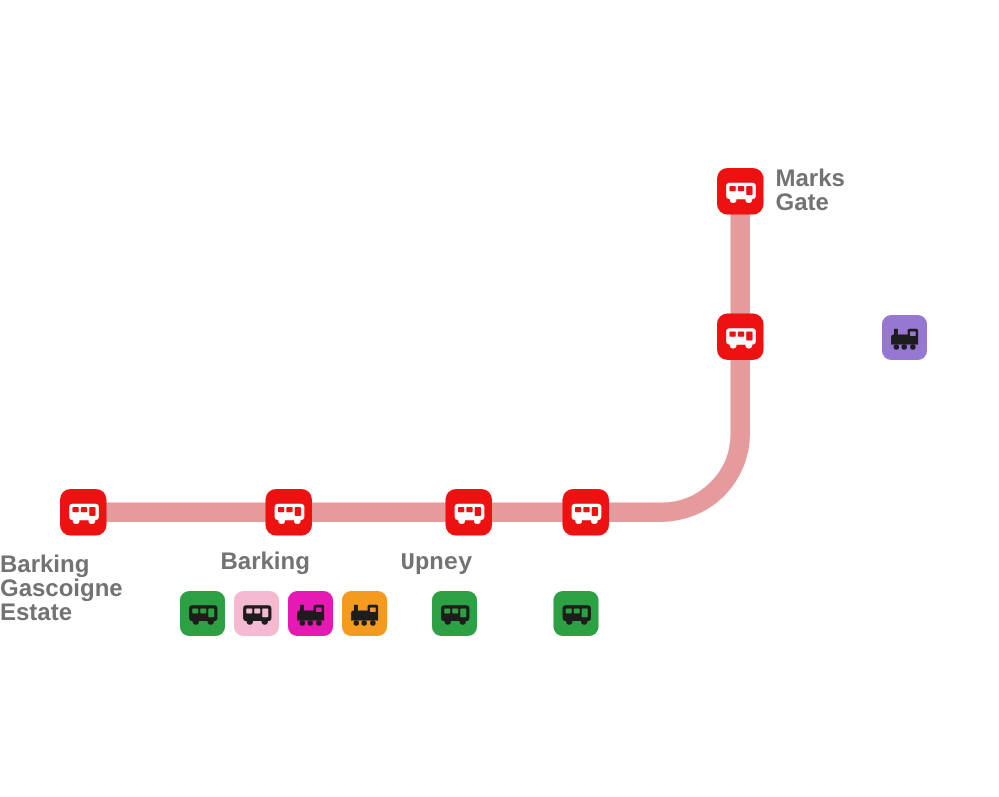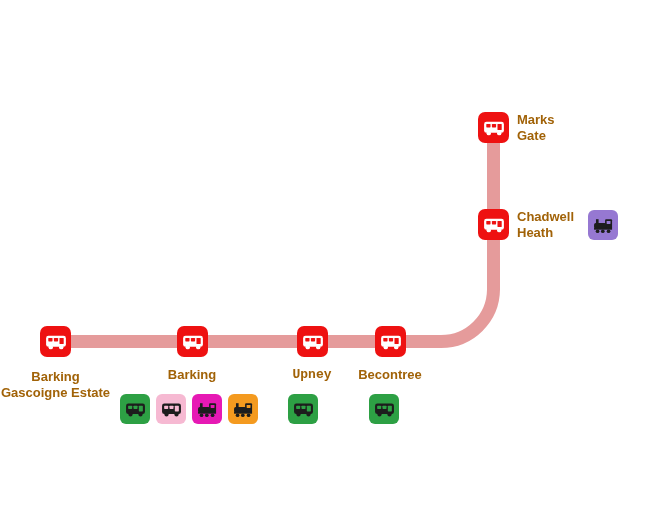--- a/index.html
+++ b/index.html
@@ -16,24 +16,24 @@
   .badge svg{width:22px;height:22px;display:block;}
   .chip{
     width:30px;height:30px;border-radius:6px;background:var(--bg,#ccc);
     --fg:#1d1d1d;color:var(--fg);
     display:flex;align-items:center;justify-content:center;flex:0 0 auto;
   }
   .chip.abs{position:absolute;}
   .chip svg{width:21px;height:21px;display:block;}
   .chips-row{position:absolute;display:flex;gap:6px;}
   .label{
-    position:absolute;font-size:13px;line-height:16px;font-weight:600;
-    color:#a16207;white-space:pre-line;
+    position:absolute;font-size:16px;line-height:16px;font-weight:600;
+    color:#737373;white-space:pre-line;
   }
-  .label.center{text-align:center;}
+  .label.center{text-align:left;}
   .defs{position:absolute;width:0;height:0;overflow:hidden;}
 </style>
 </head>
 <body>
 
 <div class="canvas" style="--line: #e59b9b;">
 
   <svg class="defs" aria-hidden="true">
     <symbol id="icon-bus" viewBox="0 0 24 24">
       <rect x="1.2" y="5.2" width="21.6" height="12" rx="2.6" fill="currentColor"></rect>
@@ -87,23 +87,20 @@
   <div class="badge" style="left: 478px; top: 112px; --bg: #ee1111;">
     <svg viewBox="0 0 24 24">
         <use href="#icon-bus"></use>
       </svg>
   </div>
 
   <div class="label center" style="left:0px;top:369px;width:111px;">Barking
 Gascoigne Estate</div>
   <div class="label center" style="left:147px;top:367px;width:90px;">Barking</div>
   <div class="label center" style="left:267px;top:367px;width:90px;font-family:Liberation Mono, monospace;">Upney</div>
-  <div class="label center" style="left:345px;top:367px;width:90px;">Becontree</div>
-  <div class="label" style="left:517px;top:209px;">Chadwell
-Heath</div>
   <div class="label" style="left:517px;top:112px;">Marks
 Gate</div>
 
   <div class="chips-row" style="left:120px;top:394px;">
     <div class="chip" style="--bg: #2da044;">
       <svg viewBox="0 0 24 24">
           <use href="#icon-bus"></use>
         </svg>
     </div>
     <div class="chip" style="--bg: #f6b9d2;">

